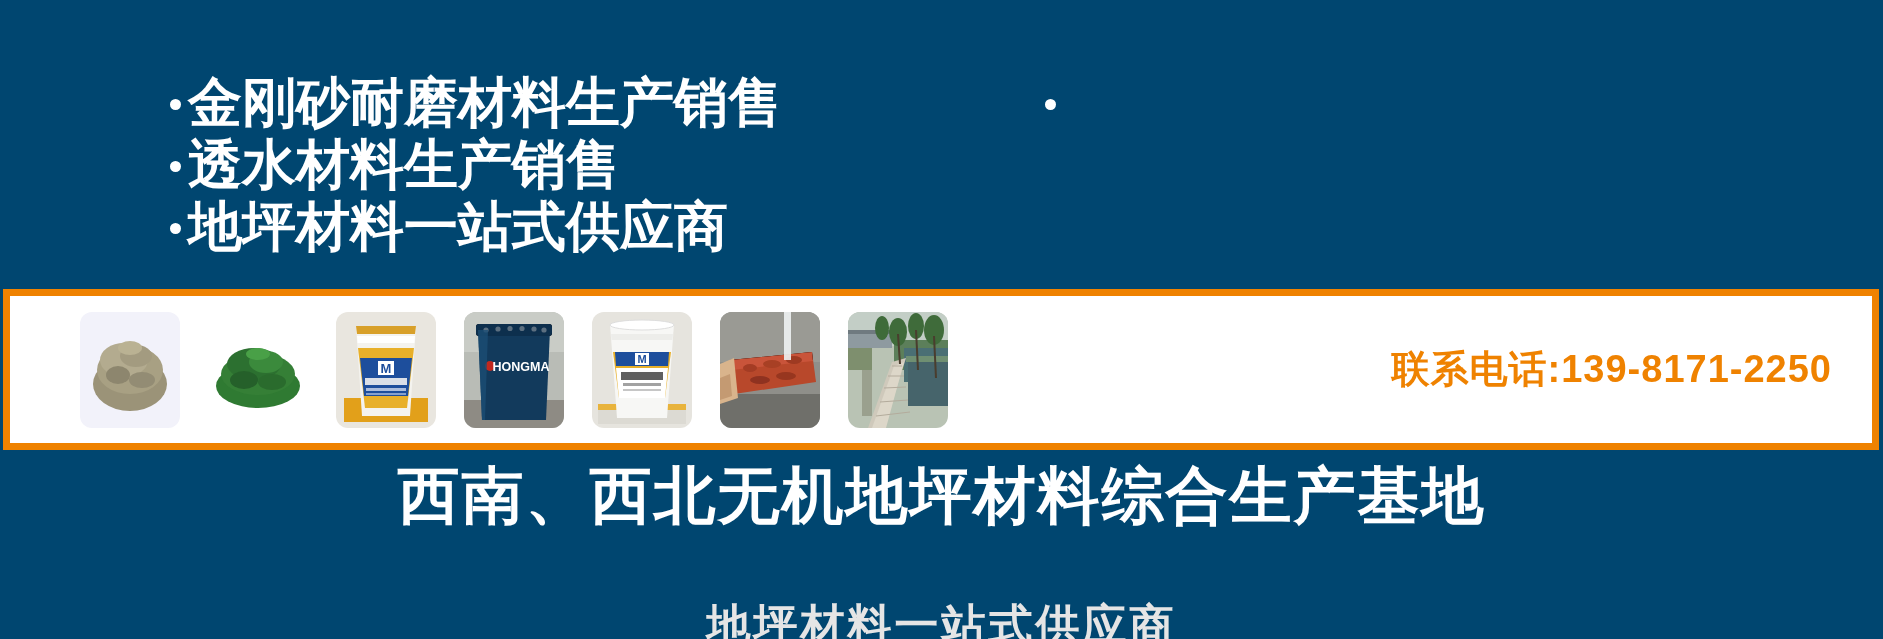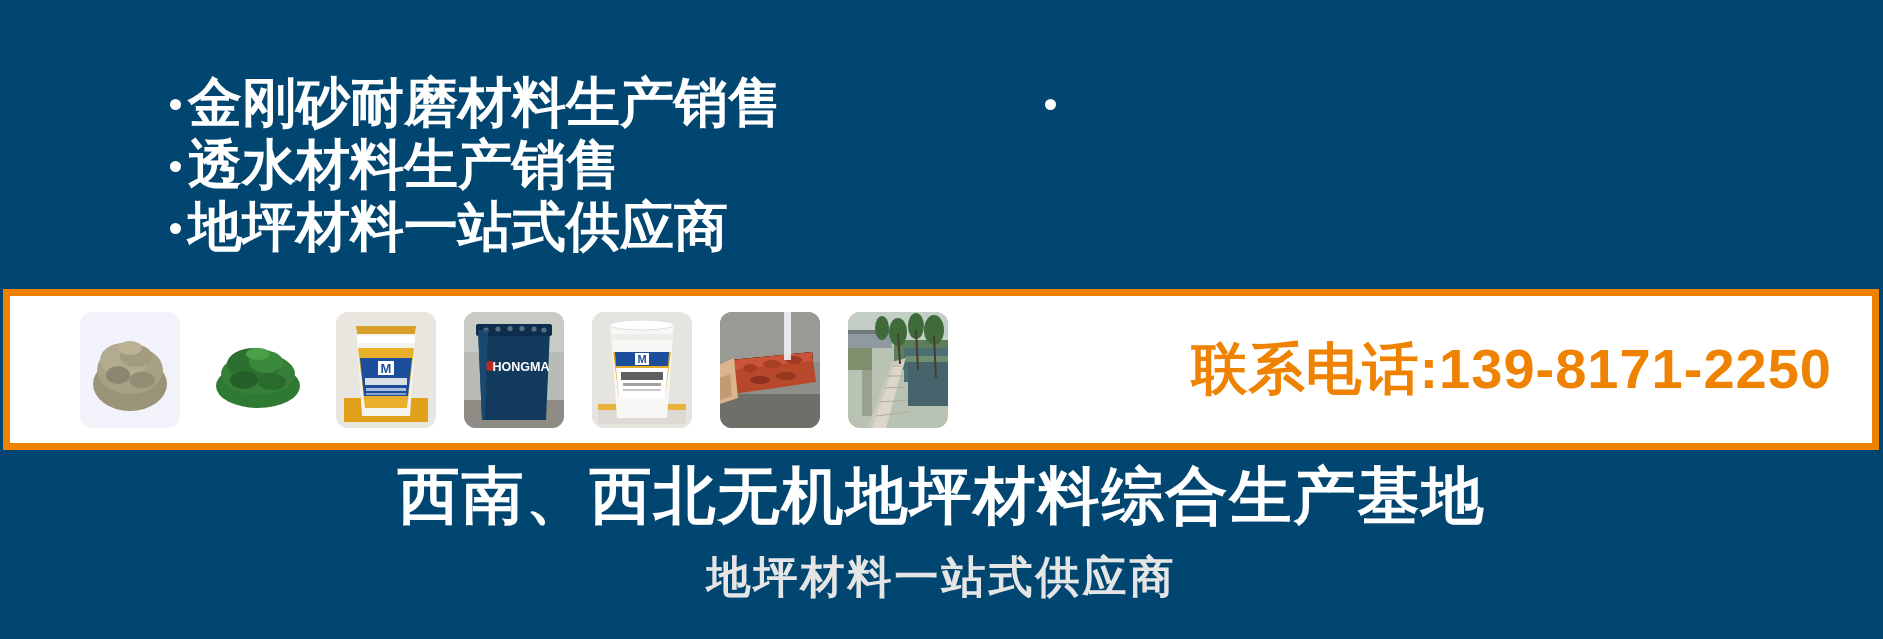--- a/index.html
+++ b/index.html
@@ -70,35 +70,36 @@
 
   #phone-wrap {
     margin-left:auto;
     margin-right:30px;
     display:flex;
     align-items:center;
     white-space:nowrap;
   }
   #phone-text {
     color:#ef8200;
-    font-size:56px;
+    font-size:38px;
     font-weight:bold;
     letter-spacing:1px;
   }
 
   
   #headline-area {
     position:absolute;
     left:0; top:450px;
     width:1883px; height:189px;
     display:flex;
     flex-direction:column;
     align-items:center;
     justify-content:flex-start;
     padding-top:12px;
+    gap:48px;
   }
   #headline-main {
     color:#ffffff;
     font-size:62px;
     font-weight:bold;
     letter-spacing:2px;
     line-height:1.1;
     white-space:nowrap;
   }
   #headline-sub {

